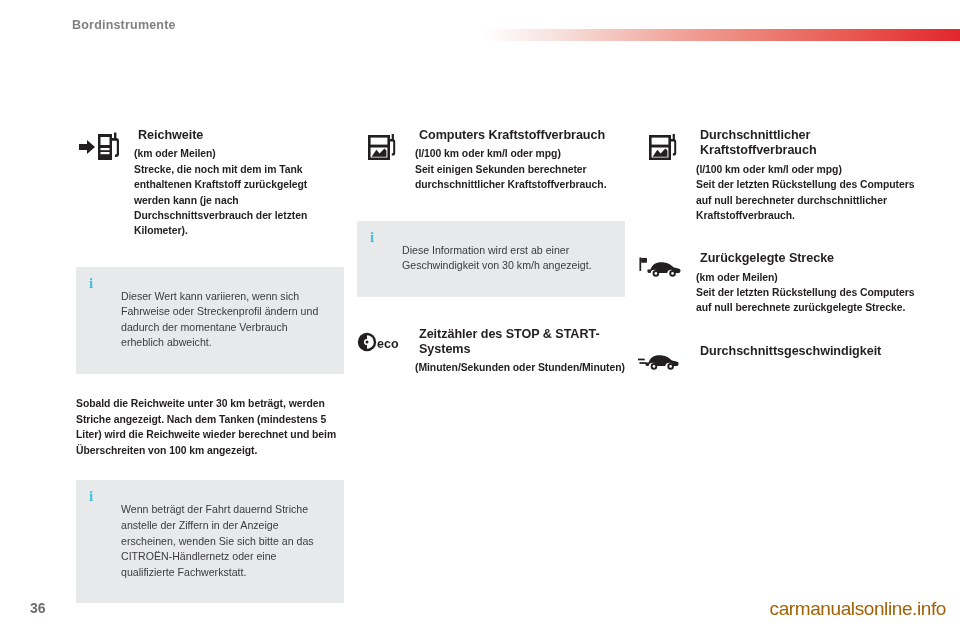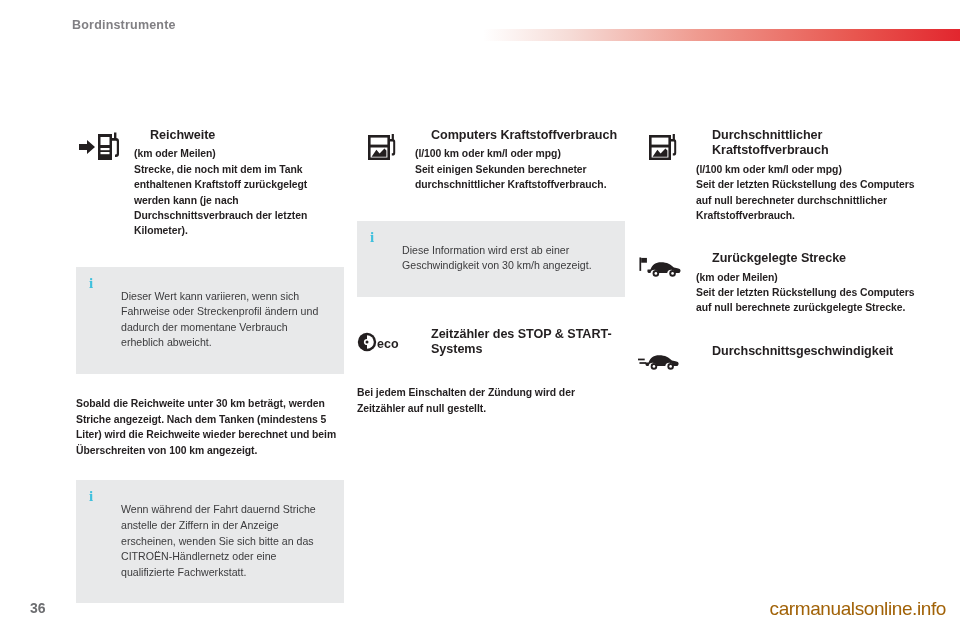--- a/index.html
+++ b/index.html
@@ -67,21 +67,21 @@
     justify-content: center;
   }
   .entry-body { margin-left: 58px; }
   .entry-3 .entry-body { margin-left: 58px; }
 
   .entry-heading {
     font-size: 12.6px;
     font-weight: bold;
     color: #231f20;
     line-height: 1.22;
-    margin: 0 0 3px 16px;
+    margin: 0 0 3px 4px;
     letter-spacing: -0.05px;
   }
   .entry-text {
     font-size: 10.4px;
     font-weight: bold;
     color: #231f20;
     line-height: 1.48;
     margin: 0;
     letter-spacing: -0.05px;
   }
@@ -183,21 +183,21 @@
     </div>
 
     <div class="block-gap-md"></div>
 
     <p class="bold-para">Sobald die Reichweite unter 30 km beträgt, werden Striche angezeigt. Nach dem Tanken (mindestens 5 Liter) wird die Reichweite wieder berechnet und beim Überschreiten von 100 km angezeigt.</p>
 
     <div class="block-gap-md"></div>
 
     <div class="infobox">
       <span class="info-i">i</span>
-      <p>Wenn während der Fahrt dauernd Striche anstelle der Ziffern in der Anzeige erscheinen, wenden Sie sich bitte an das CITROËN-Händlernetz oder eine qualifizierte Fachwerkstatt.</p>
+      <p>Wenn beträgt der Fahrt dauernd Striche anstelle der Ziffern in der Anzeige erscheinen, wenden Sie sich bitte an das CITROËN-Händlernetz oder eine qualifizierte Fachwerkstatt.</p>
     </div>
   </div>
 
   <div class="col col-2">
 
     <div class="entry">
       <div class="entry-icon">
         <svg width="30" height="32" viewBox="0 0 30 32" aria-hidden="true">
           <g fill="#231f20">
             <rect x="2" y="3" width="22" height="25"></rect>
@@ -231,26 +231,26 @@
             <circle cx="10" cy="11" r="9.2"></circle>
             <path d="M10 4.2 a6.8 6.8 0 0 1 0 13.6 z" fill="#ffffff"></path>
             <circle cx="10" cy="11" r="3.1" fill="#ffffff"></circle>
             <circle cx="10" cy="11" r="1.5"></circle>
             <text x="20" y="17.4" font-family="Liberation Sans, sans-serif" font-size="12.5" font-weight="bold" fill="#231f20">eco</text>
           </g>
         </svg>
       </div>
       <div class="entry-body">
         <div class="entry-heading">Zeitzähler des STOP &amp; START-Systems</div>
-      </div>
-    </div>
-
-    <div class="block-gap-sm"></div>
-
-    <p class="bold-para">Bei jedem Einschalten der Zündung wird der Zeitzähler auf null gestellt.</p>
+        <p class="entry-text">(Minuten/Sekunden oder Stunden/Minuten)</p>
+      </div>
+    </div>
+
+    <div class="block-gap-sm"></div>
+
   </div>
 
   <div class="col col-3">
 
     <div class="entry entry-3">
       <div class="entry-icon">
         <svg width="30" height="32" viewBox="0 0 30 32" aria-hidden="true">
           <g fill="#231f20">
             <rect x="2" y="3" width="22" height="25"></rect>
             <rect x="4.6" y="5.6" width="16.8" height="7" fill="#ffffff"></rect>

